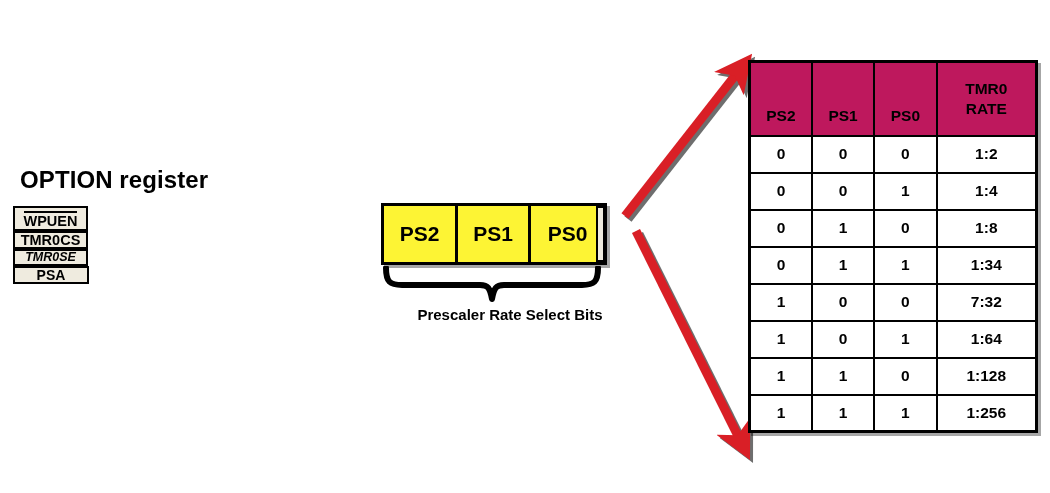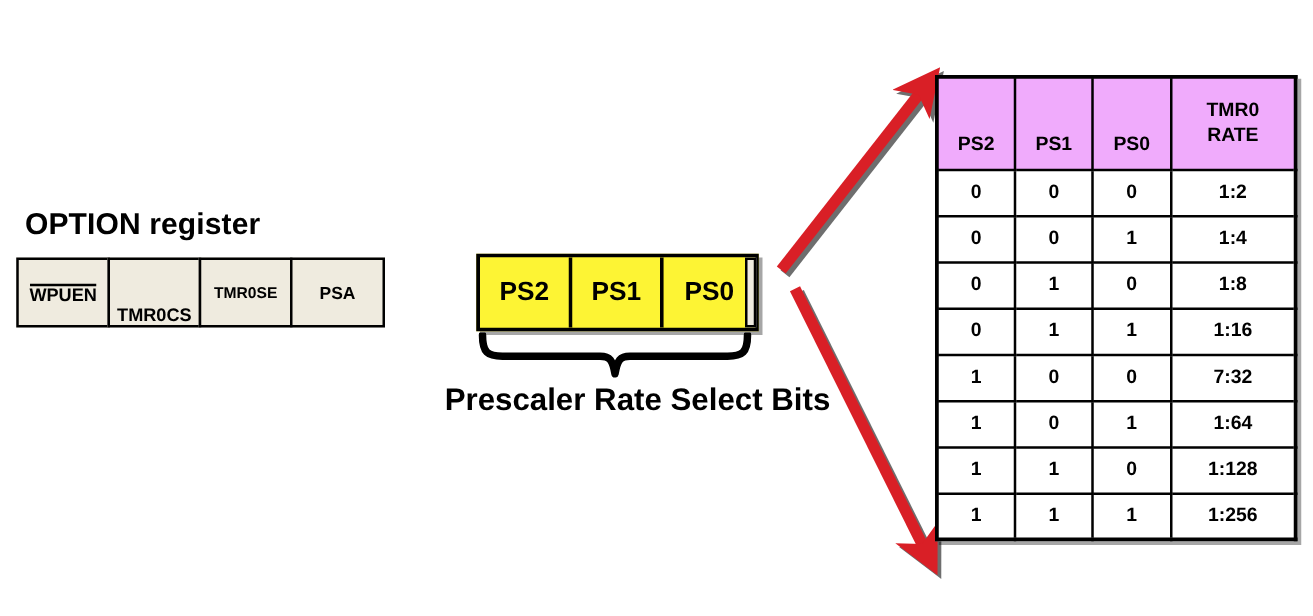--- a/index.html
+++ b/index.html
@@ -28,38 +28,39 @@
   }
 
   
   #register-strip {
     position: absolute;
     left: 13px;
     top: 206px;
     height: 56px;
     display: flex;
     align-items: stretch;
+    flex-direction: column;
   }
   .bit-cell {
     background: #EFEBDF;
     border: 2px solid #000000;
     margin-right: -2px;
     box-sizing: border-box;
     display: flex;
     align-items: center;
     justify-content: center;
     position: relative;
     font-weight: bold;
   }
   .bit-cell .bit-label {
     line-height: 1;
     white-space: nowrap;
   }
   .bit-cell.size-med  .bit-label { font-size: 14.5px; }
-  .bit-cell.size-sm   .bit-label { font-size: 12.5px; }
+  .bit-cell.size-sm   .bit-label { font-size: 12.5px; font-style: italic; }
   .bit-cell.size-psa  .bit-label { font-size: 14px; }
   .bit-cell.overline .bit-label {
     border-top: 2.5px solid #000;
     padding-top: 1px;
     margin-top: 3px;
   }
 
   
   #ps-group {
     position: absolute;
@@ -104,21 +105,21 @@
     top: 266px;
     width: 224px;
     height: 40px;
   }
   #brace-label {
     position: absolute;
     left: 345px;
     top: 306px;
     width: 330px;
     text-align: center;
-    font-size: 25px;
+    font-size: 15px;
     font-weight: bold;
     white-space: nowrap;
   }
 
   
   #arrows {
     position: absolute;
     left: 0;
     top: 0;
     width: 1050px;
@@ -141,21 +142,21 @@
   #rate-table td {
     border: 2px solid #000;
     text-align: center;
     font-size: 15.5px;
     font-weight: bold;
     padding: 0;
     height: 37px;
     box-sizing: border-box;
   }
   #rate-table thead th {
-    background: #f0abfc;
+    background: #be185d;
     height: 74px;
     vertical-align: bottom;
     padding-bottom: 9px;
     line-height: 1.25;
   }
   #rate-table thead th.rate-head {
     vertical-align: middle;
     padding-bottom: 0;
   }
   #rate-table th.c-ps2,
@@ -250,21 +251,21 @@
       <tr>
         <td class="c-ps2">0</td>
         <td class="c-ps1">1</td>
         <td class="c-ps0">0</td>
         <td class="c-rate">1:8</td>
       </tr>
       <tr>
         <td class="c-ps2">0</td>
         <td class="c-ps1">1</td>
         <td class="c-ps0">1</td>
-        <td class="c-rate">1:16</td>
+        <td class="c-rate">1:34</td>
       </tr>
       <tr>
         <td class="c-ps2">1</td>
         <td class="c-ps1">0</td>
         <td class="c-ps0">0</td>
         <td class="c-rate">7:32</td>
       </tr>
       <tr>
         <td class="c-ps2">1</td>
         <td class="c-ps1">0</td>

